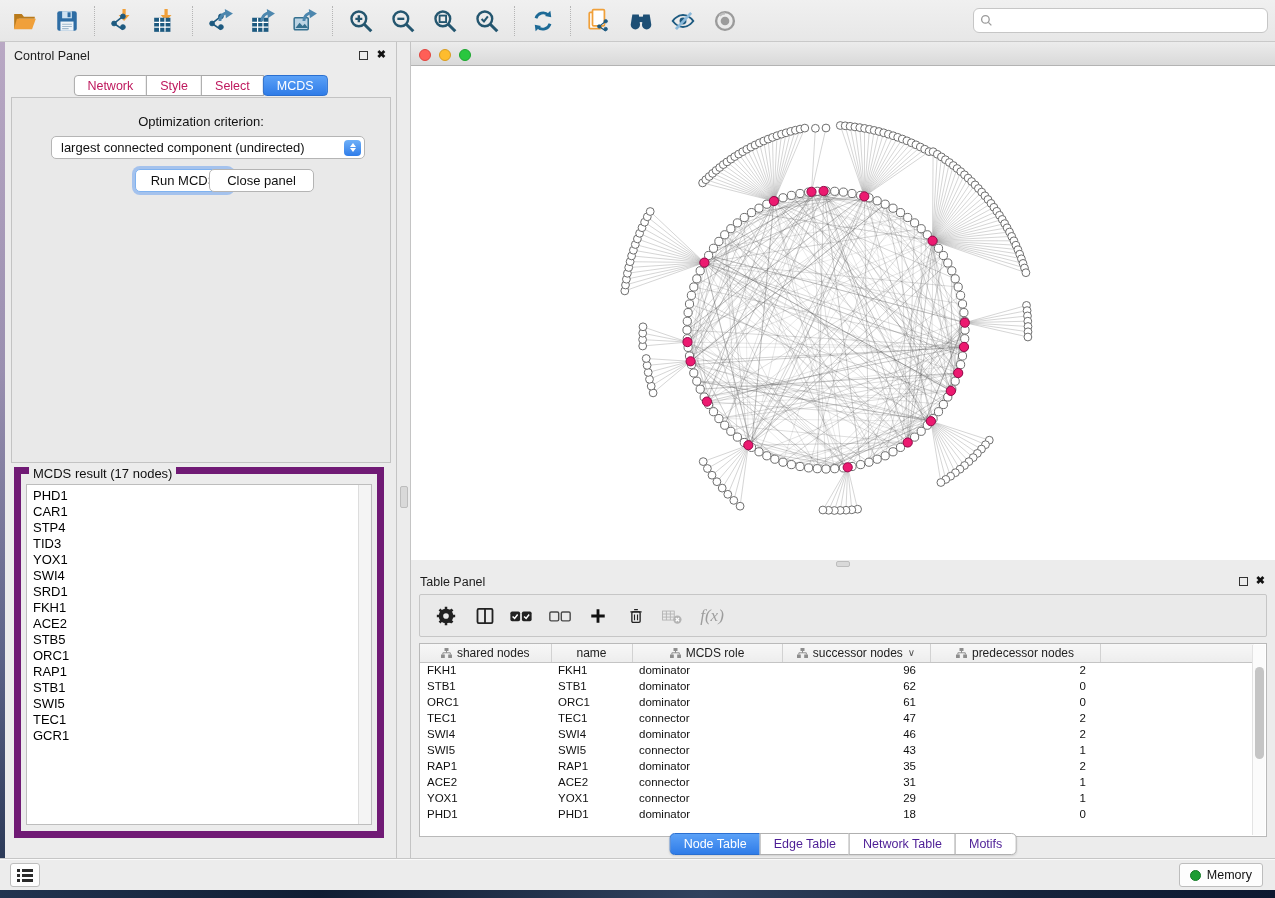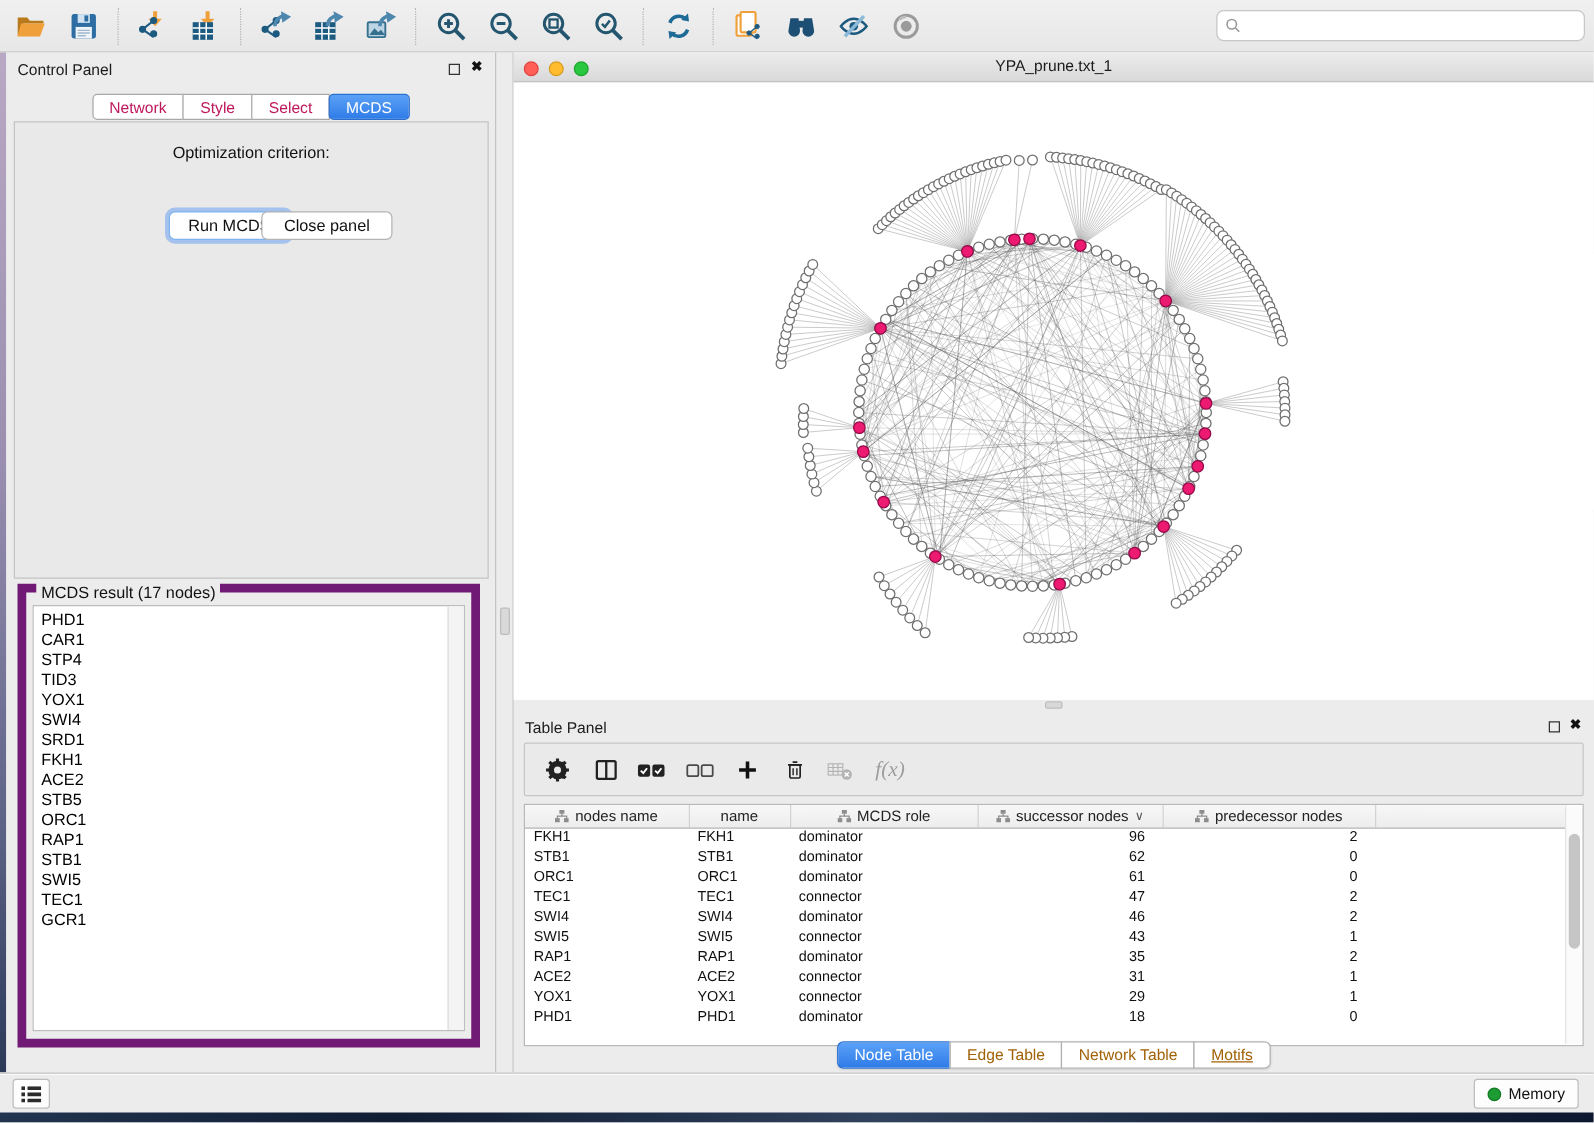--- a/index.html
+++ b/index.html
@@ -76,23 +76,23 @@
   .grid th { height:18px; background:linear-gradient(#f7f7f7,#ededed); border-right:1px solid #d2d2d2; border-bottom:1px solid #c4c4c4; font-weight:normal; font-size:12px; color:#222; }
   .grid th .hwrap { display:flex; align-items:center; justify-content:center; gap:5px; }
   .grid td { height:16px; font-size:11.5px; color:#111; white-space:nowrap; overflow:hidden; }
   .grid td.txt { padding-left:7px; text-align:left; }
   .grid td.num { padding-right:14px; text-align:right; }
   .sort-chevron { font-size:10px; color:#555; }
   .tbl-scroll { position:absolute; right:1px; top:1px; bottom:1px; width:13px; background:#fbfbfb; border-left:1px solid #e3e3e3; }
   .tbl-thumb { position:absolute; left:1.5px; top:22px; width:9px; height:92px; background:#c5c5c5; border-radius:5px; }
 
   .bottom-tabs { position:absolute; left:50%; transform:translateX(-50%); top:265px; display:flex; box-shadow:0 1px 2px rgba(0,0,0,.12); border-radius:5px; }
-  .btab { height:22px; padding:0 13px; background:#fff; border:1px solid #b0b0b0; margin-left:-1px; font-size:12.5px; line-height:21px; color:#a16207; }
+  .btab { height:22px; padding:0 13px; background:#fff; border:1px solid #b0b0b0; margin-left:-1px; font-size:12.5px; line-height:21px; color:#4c1d95; }
   .btab:first-child { border-radius:5px 0 0 5px; margin-left:0; }
-  .btab:last-child { border-radius:0 5px 5px 0;text-decoration:underline; }
+  .btab:last-child { border-radius:0 5px 5px 0; }
   .btab.selected { background:linear-gradient(#5ba1f7,#2f7ce8); border-color:#2a6fd0; color:#fff; }
 
   
   .status-bar { position:absolute; left:0; top:858px; width:1275px; height:32px; background:#ececec; border-top:1px solid #c6c6c6; box-shadow:inset 0 1px 0 #fafafa; }
   .menu-btn { position:absolute; left:10px; top:4px; width:30px; height:24px; background:#fdfdfd; border:1px solid #bdbdbd; border-radius:3px; display:flex; align-items:center; justify-content:center; }
   .memory-btn { position:absolute; right:12px; top:4px; height:24px; padding:0 10px; background:#fdfdfd; border:1px solid #bdbdbd; border-radius:3px; display:flex; align-items:center; gap:6px; font-size:12.5px; color:#111; }
   .mem-dot { width:11px; height:11px; border-radius:50%; background:#1c9c33; border:1px solid #127a25; }
 
   .fx-label { font-family:Liberation Serif, serif; font-style:italic; font-size:17px; color:#9d9d9d; }
 </style>
@@ -286,20 +286,27 @@
   <span class="close-x cp-close">✖</span>
   <div class="cp-tabs" id="cp-tabs">
       <div class="tab-btn">Network</div>
       <div class="tab-btn">Style</div>
       <div class="tab-btn">Select</div>
       <div class="tab-btn selected">MCDS</div>
     </div>
 
   <div class="cp-inner">
     <div class="opt-label">Optimization criterion:</div>
+    <div class="opt-select">
+      <span>largest connected component (undirected)</span>
+      <span class="opt-stepper">
+          <i class="up"></i>
+          <i class="down"></i>
+        </span>
+    </div>
     <div class="cp-btn run-btn">Run MCDS</div>
     <div class="cp-btn closep-btn">Close panel</div>
   </div>
 
   <div class="mcds-fieldset">
     <div class="mcds-legend">MCDS result (17 nodes)</div>
     <div class="mcds-list">
       <div class="mcds-items" id="mcds-items">
           <div class="mcds-item">PHD1</div>
           <div class="mcds-item">CAR1</div>
@@ -325,21 +332,20 @@
 
 <div class="v-splitter">
     <div class="v-handle"></div>
   </div>
 
 <div class="network-window">
   <div class="nw-titlebar">
     <span class="traffic t-red"></span>
     <span class="traffic t-yellow"></span>
     <span class="traffic t-green"></span>
-    <div class="nw-title">YPA_prune.txt_1</div>
   </div>
   <div class="nw-canvas">
     <svg id="network-svg" width="864" height="494" viewBox="0 0 864 494">
         <g>
           <line x1="293.4" y1="196.6" x2="552.9" y2="281.4" stroke="#555555" stroke-width="0.8" opacity="0.29"></line>
           <line x1="293.4" y1="196.6" x2="532.4" y2="338.5" stroke="#555555" stroke-width="0.8" opacity="0.35"></line>
           <line x1="293.4" y1="196.6" x2="551.5" y2="290.0" stroke="#555555" stroke-width="0.8" opacity="0.16"></line>
           <line x1="293.4" y1="196.6" x2="551.5" y2="290.0" stroke="#555555" stroke-width="0.8" opacity="0.29"></line>
           <line x1="293.4" y1="196.6" x2="547.2" y2="221.0" stroke="#555555" stroke-width="0.8" opacity="0.26"></line>
           <line x1="293.4" y1="196.6" x2="340.5" y2="381.4" stroke="#555555" stroke-width="0.8" opacity="0.24"></line>
@@ -1124,21 +1130,21 @@
             <th>
               <span class="hwrap">
                 <svg width="11" height="10" viewBox="0 0 11 10">
                   <g fill="#8d8d8d">
                     <rect x="3.5" y="0" width="4" height="3"></rect>
                     <rect x="0" y="6.5" width="3.8" height="3.5"></rect>
                     <rect x="7.2" y="6.5" width="3.8" height="3.5"></rect>
                   </g>
                   <path d="M5.5 3v1.8M1.9 6.5V4.8h7.4v1.7" stroke="#8d8d8d" fill="none"></path>
                 </svg>
-                <span>nodes name</span>
+                <span>shared nodes</span>
               </span>
             </th>
             <th>
               <span class="hwrap">
                 <span>name</span>
               </span>
             </th>
             <th>
               <span class="hwrap">
                 <svg width="11" height="10" viewBox="0 0 11 10">

